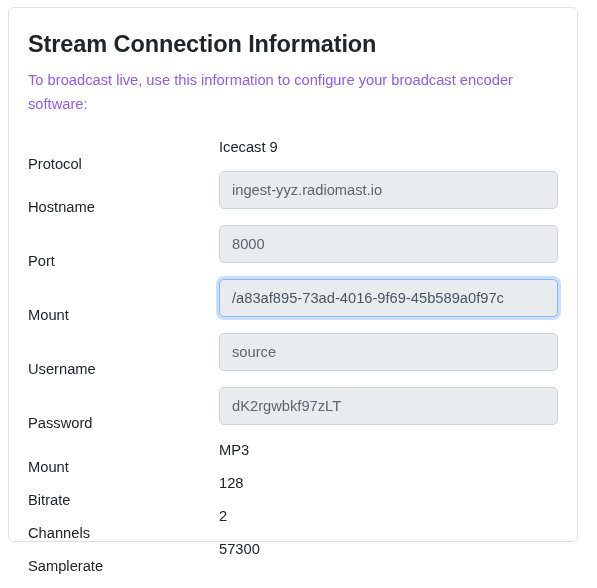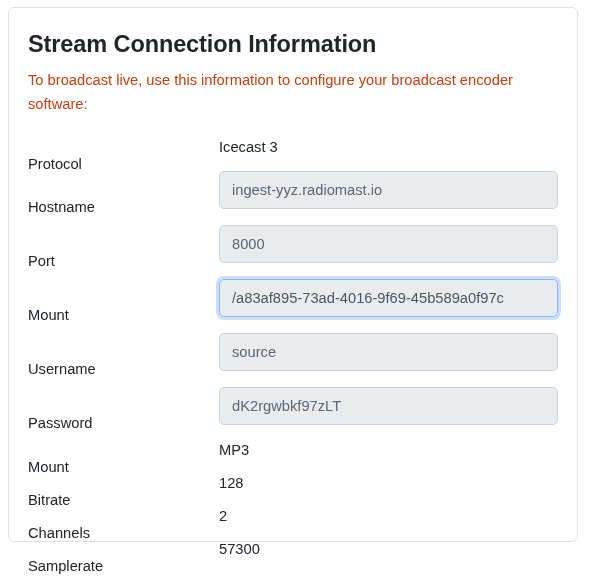--- a/index.html
+++ b/index.html
@@ -36,21 +36,21 @@
     font-size: 23.5px;
     font-weight: bold;
     line-height: 1.2;
     color: #212529;
     margin: 4px 0 0 0;
     letter-spacing: -0.1px;
   }
   .card-subtitle {
     font-size: 14.7px;
     line-height: 24px;
-    color: #c2410c;
+    color: #8b5cf6;
     margin: 10px 0 0 0;
     max-width: 529px;
   }
   .rows {
     margin-top: 14px;
   }
   .row {
     display: flex;
     align-items: center;
     width: 100%;
@@ -101,21 +101,21 @@
 <div class="page">
   <div class="card">
 
     <h1 class="card-title">Stream Connection Information</h1>
     <p class="card-subtitle">To broadcast live, use this information to configure your broadcast encoder software:</p>
 
     <div class="rows">
 
       <div class="row row-static">
         <div class="row-label">Protocol</div>
-        <div class="row-value">Icecast 3</div>
+        <div class="row-value">Icecast 9</div>
       </div>
 
       <div class="row row-input">
         <div class="row-label">Hostname</div>
         <input class="field" type="text" readonly="" value="ingest-yyz.radiomast.io" style="">
       </div>
 
       <div class="row row-input">
         <div class="row-label">Port</div>
         <input class="field" type="text" readonly="" value="8000" style="">

